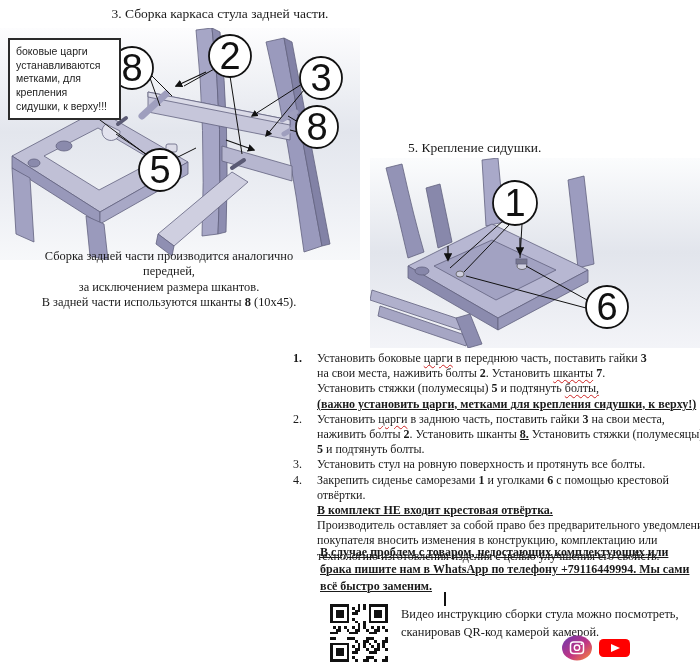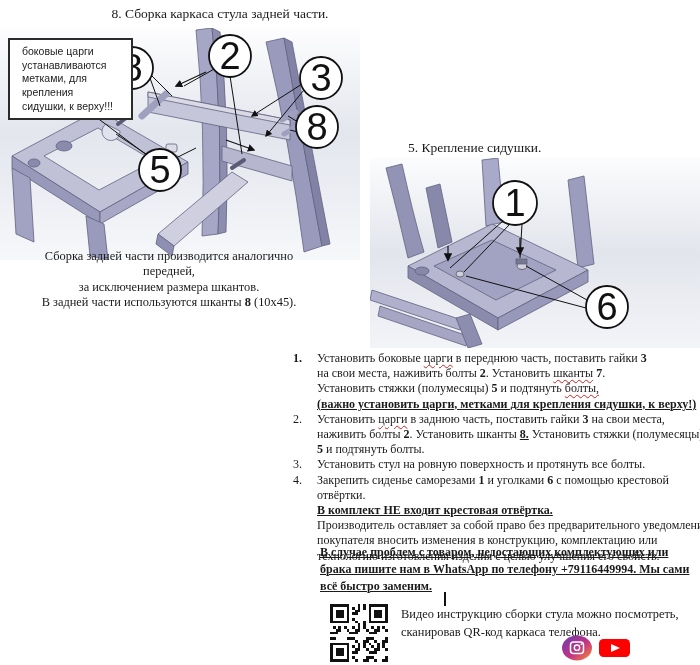--- a/index.html
+++ b/index.html
@@ -7,21 +7,21 @@
         font-family:"Liberation Serif",serif;color:#1a1a1a;overflow:hidden;}
 
   .title2{position:absolute;top:6px;left:40px;width:360px;text-align:center;
           font-size:13.5px;white-space:nowrap;}
   .title3{position:absolute;top:140px;left:408px;font-size:13.5px;white-space:nowrap;}
 
   .diag1{position:absolute;left:0;top:28px;width:360px;height:232px;}
   .diag2{position:absolute;left:370px;top:158px;width:330px;height:190px;}
 
   .note{position:absolute;top:38px;left:8px;width:97px;background:#fff;
-        border:2px solid #2b2b2b;padding:5px 12px;
+        border:2px solid #2b2b2b;padding:5px 6px;
         font-family:"Liberation Sans",sans-serif;font-size:10.5px;line-height:1.3;color:#222;}
 
   .caption{position:absolute;top:249px;left:0;width:298px;text-align:center;
            font-size:12.4px;line-height:15.4px;margin-left:20px;}
 
   .instr{position:absolute;top:351px;left:293px;width:407px;
          font-size:12px;line-height:15.2px;}
   .item{display:flex;}
   .mark{width:24px;flex:none;}
   .mark.b{font-weight:bold;}
@@ -41,21 +41,21 @@
   .ig{position:absolute;left:561px;top:635px;width:32px;height:26px;}
   .yt{position:absolute;left:599px;top:639px;width:31px;height:18px;}
 
   svg text.balloon{font-family:"Liberation Sans",sans-serif;fill:#111;}
 </style>
 </head>
 <body>
 
 <div class="page">
 
-  <div class="title2">8.  Сборка каркаса стула задней части.</div>
+  <div class="title2">3.  Сборка каркаса стула задней части.</div>
 
   <svg class="diag1" viewBox="0 0 360 232">
     <defs>
       <linearGradient id="bg1" x1="0" y1="0" x2="0" y2="1">
         <stop offset="0" stop-color="#fdfdfe"></stop>
           <stop offset="0.45" stop-color="#e3e6ed"></stop>
         <stop offset="0.75" stop-color="#edeff4"></stop>
           <stop offset="1" stop-color="#f7f8fa"></stop>
       </linearGradient>
       <marker id="ah1" viewBox="0 0 10 10" refX="8" refY="5" markerWidth="7" markerHeight="7" orient="auto">
@@ -330,21 +330,21 @@
         <rect x="20" y="19" width="1" height="1"></rect>
         <rect x="9" y="20" width="1" height="1"></rect>
         <rect x="12" y="20" width="1" height="1"></rect>
         <rect x="13" y="20" width="1" height="1"></rect>
         <rect x="16" y="20" width="1" height="1"></rect>
         <rect x="19" y="20" width="1" height="1"></rect>
         <rect x="20" y="20" width="1" height="1"></rect>
       </g>
   </svg>
 
-  <div class="footer-text"><span>Видео инструкцию сборки стула можно посмотреть,</span><br><span>сканировав QR-код каркаса телефона.</span></div>
+  <div class="footer-text"><span>Видео инструкцию сборки стула можно посмотреть,</span><br><span>сканировав QR-код камерой камерой.</span></div>
 
   <svg class="ig" viewBox="0 0 32 26">
     <defs>
       <linearGradient id="igg" x1="0" y1="0" x2="1" y2="1">
         <stop offset="0" stop-color="#6a3ab2"></stop>
           <stop offset="0.55" stop-color="#c13584"></stop>
           <stop offset="1" stop-color="#fd8d32"></stop>
       </linearGradient>
     </defs>
     <ellipse cx="16" cy="13" rx="15" ry="12.5" fill="url(#igg)"></ellipse>

